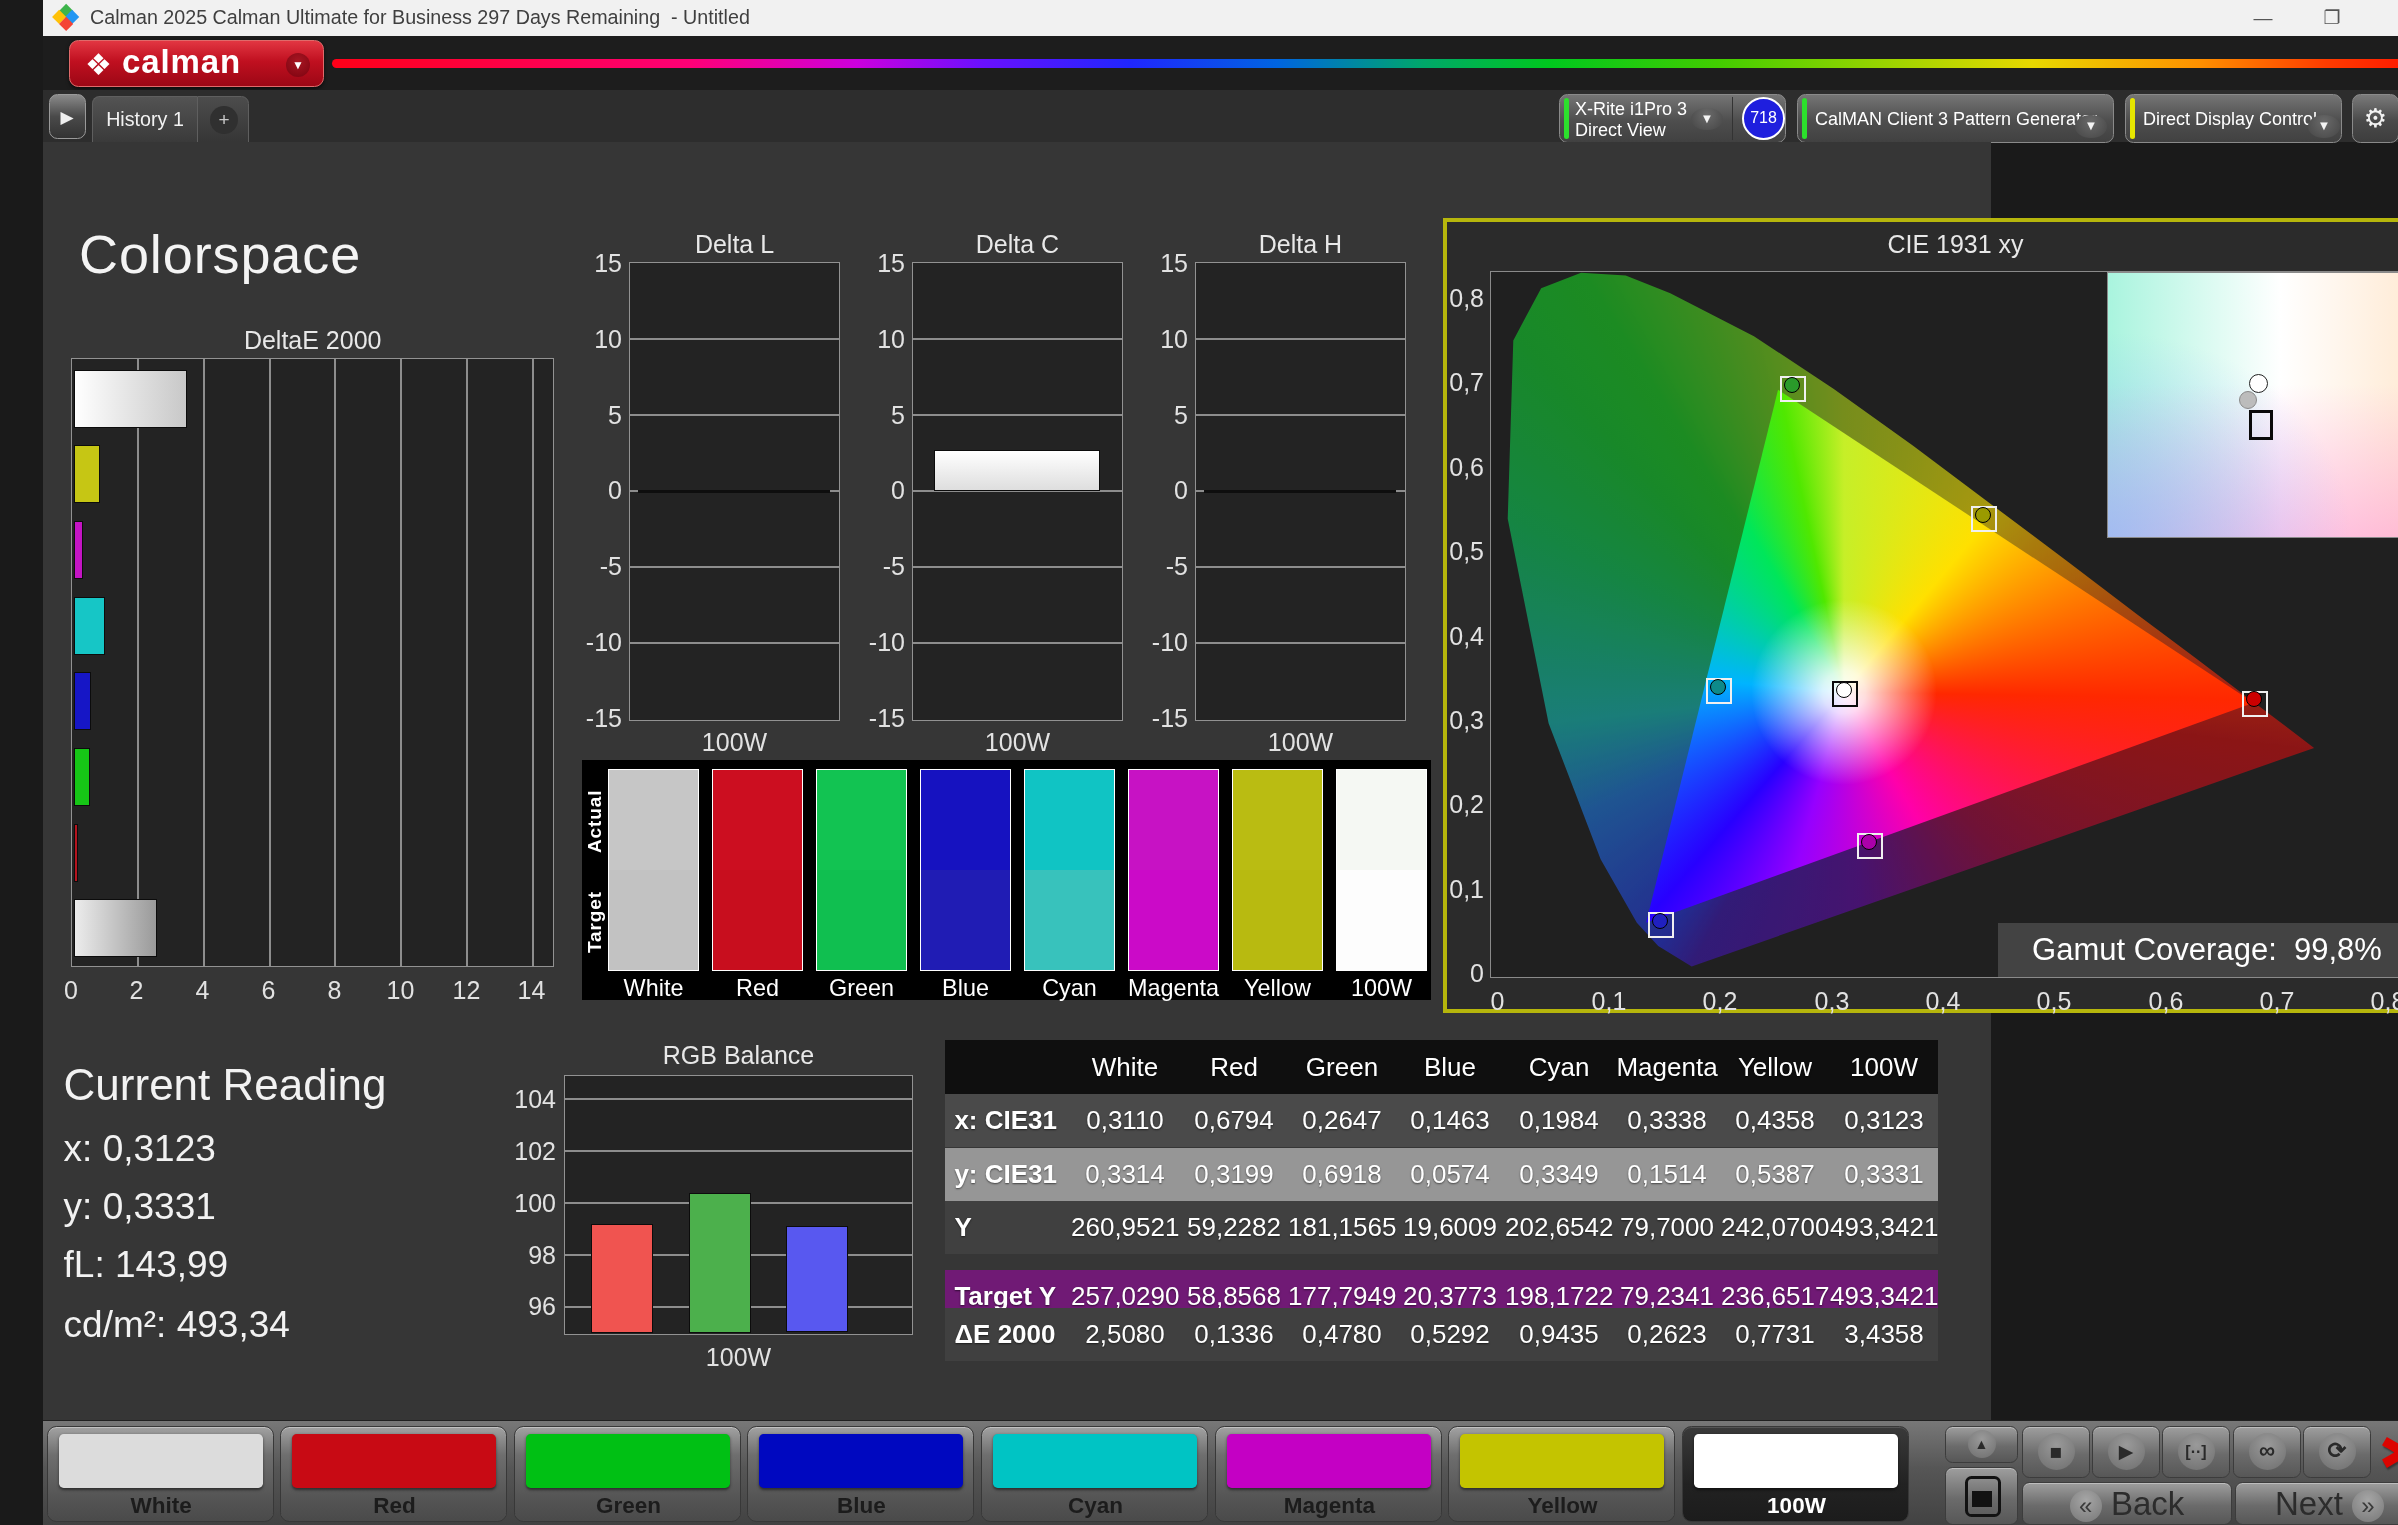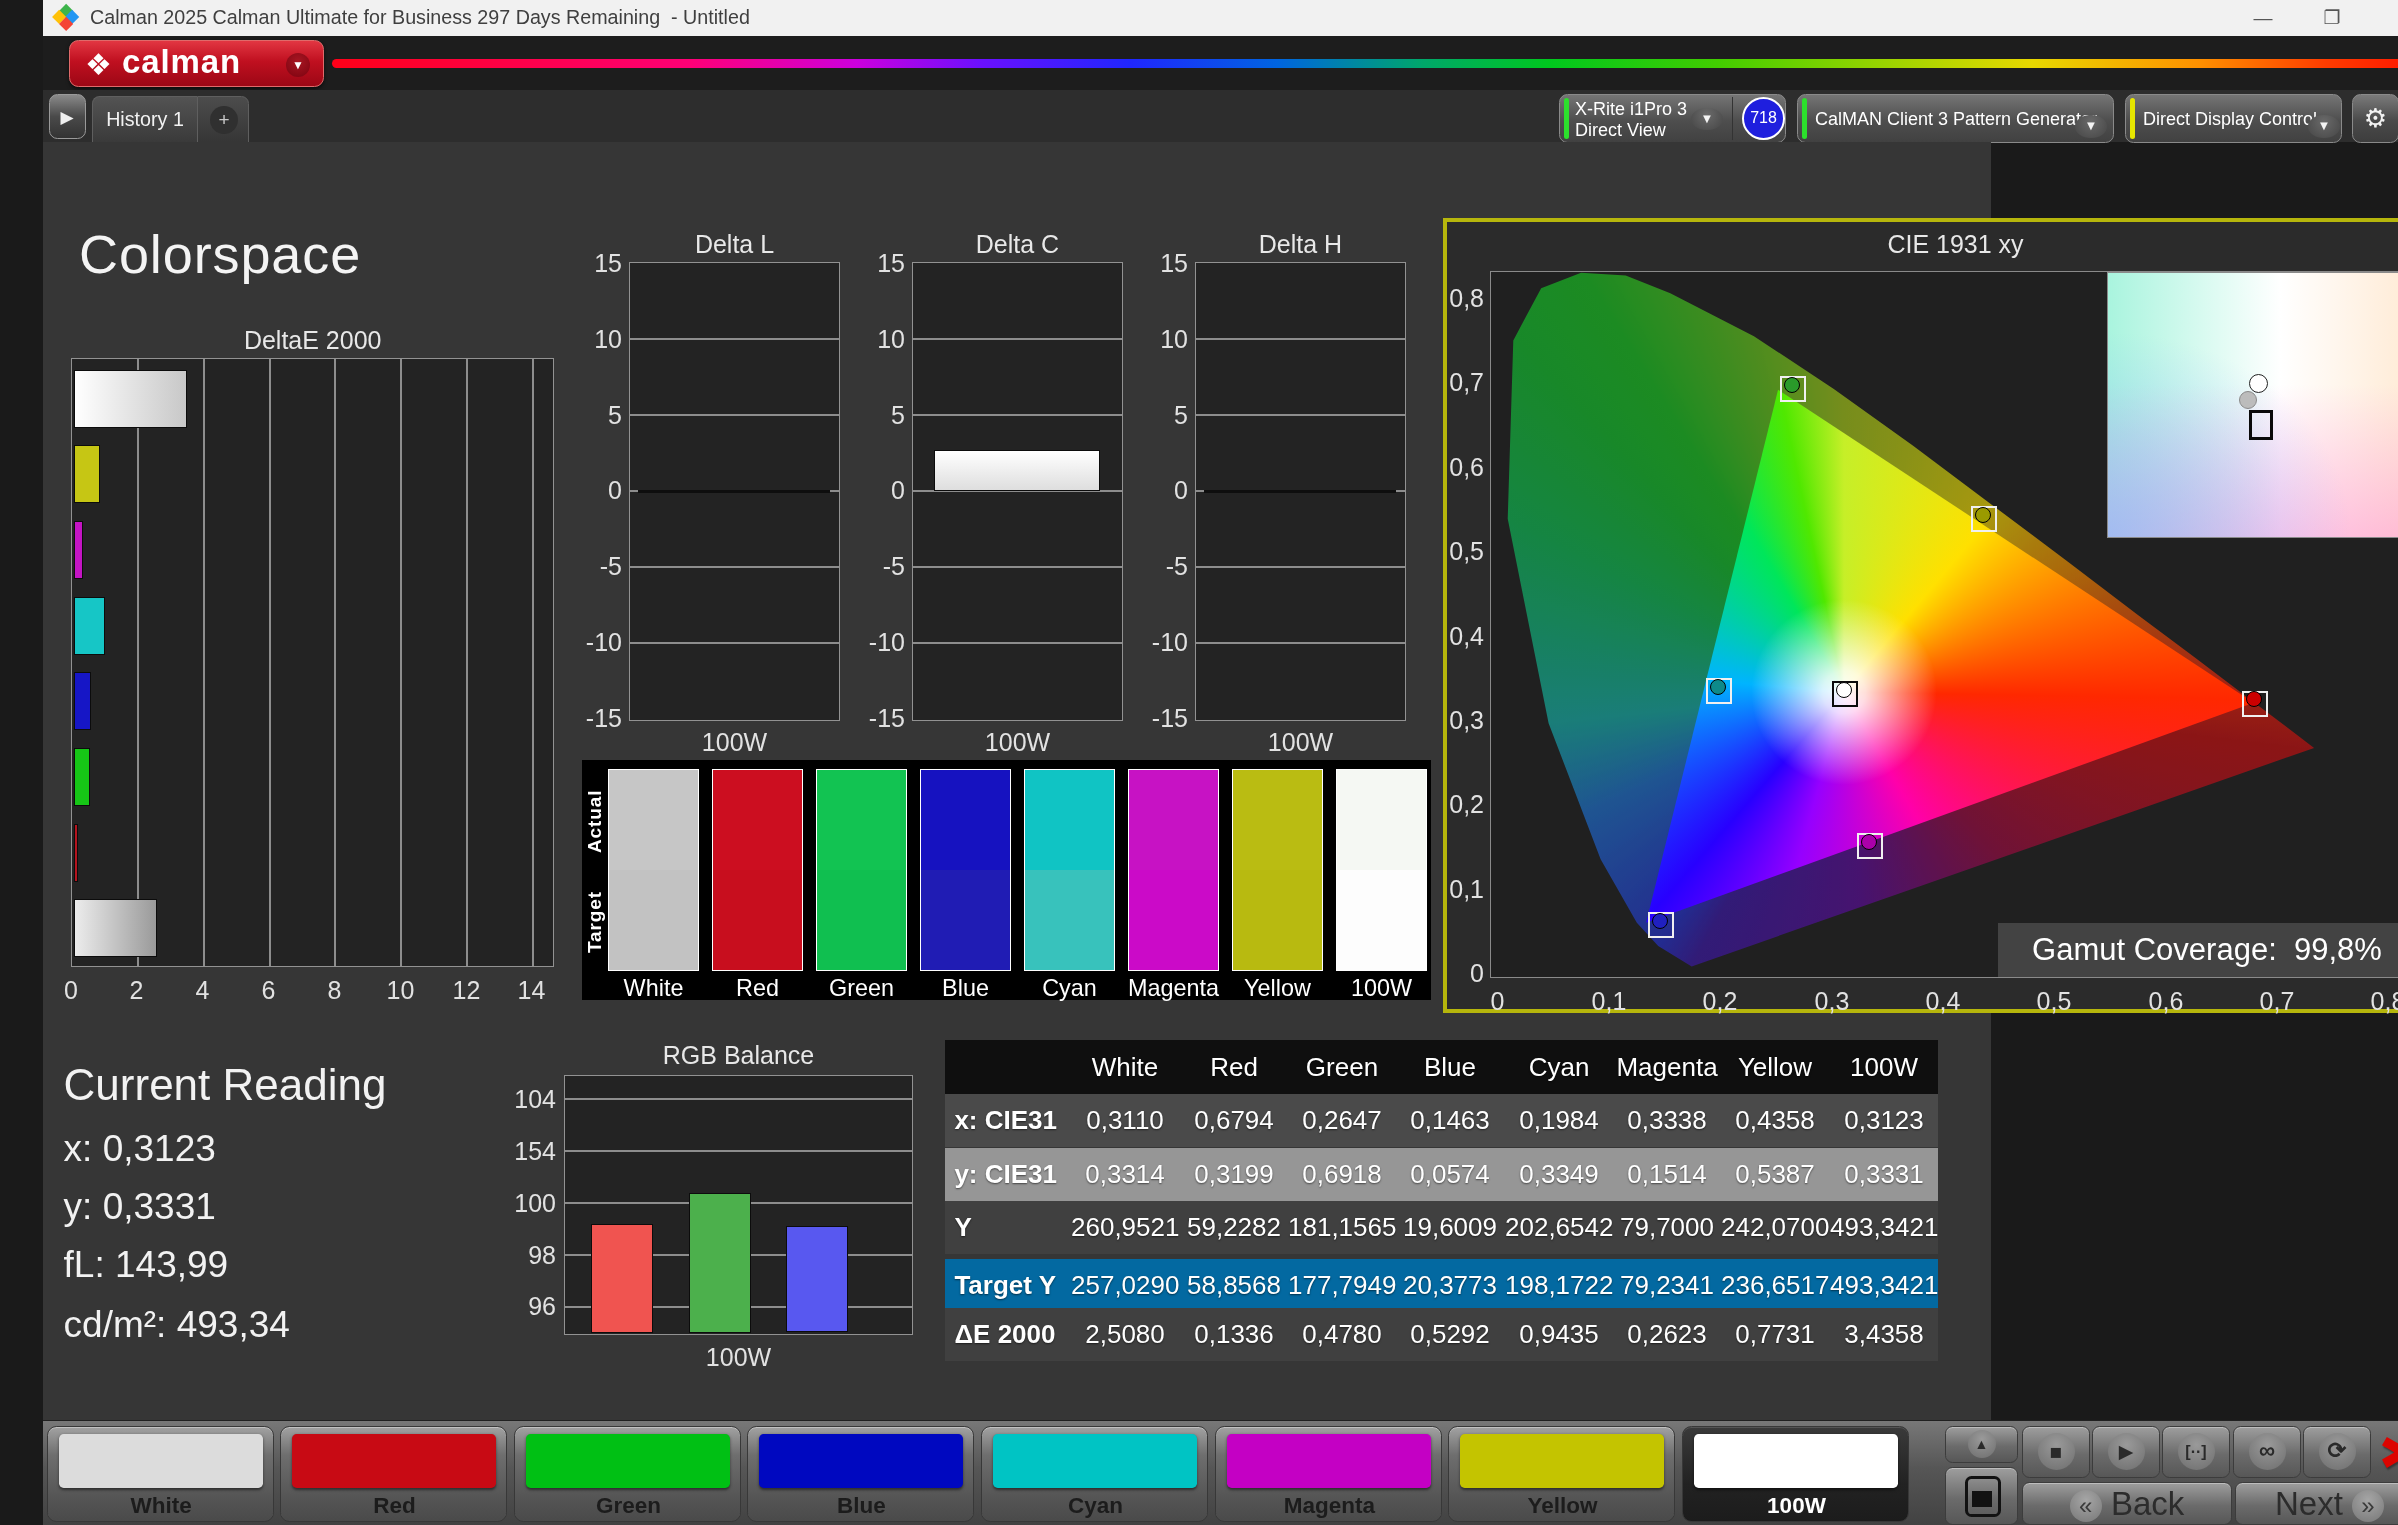--- a/index.html
+++ b/index.html
@@ -388,21 +388,21 @@
           <div class="gridh" style="top: 22.4px;"></div>
           <div class="gridh" style="top: 74px;"></div>
           <div class="gridh" style="top: 126px;"></div>
           <div class="gridh" style="top: 178px;"></div>
           <div class="gridh" style="top: 230px;"></div>
           <div class="vbar" style="left: 26px; width: 62px; top: 148px; height: 109px; background: rgb(240, 84, 80);"></div>
           <div class="vbar" style="left: 124px; width: 62px; top: 117px; height: 140px; background: rgb(76, 176, 76);"></div>
           <div class="vbar" style="left: 221px; width: 62px; top: 150px; height: 106px; background: rgb(88, 88, 240);"></div>
         </div>
         <div class="tick" style="left: 0px; top: 44px; width: 54px; text-align: right;">104</div>
-        <div class="tick" style="left: 0px; top: 96px; width: 54px; text-align: right;">154</div>
+        <div class="tick" style="left: 0px; top: 96px; width: 54px; text-align: right;">102</div>
         <div class="tick" style="left: 0px; top: 148px; width: 54px; text-align: right;">100</div>
         <div class="tick" style="left: 0px; top: 200px; width: 54px; text-align: right;">98</div>
         <div class="tick" style="left: 0px; top: 251px; width: 54px; text-align: right;">96</div>
         <div class="xlabel" style="left: 62px; top: 302px; width: 349px;">100W</div>
       </div>
 
     <div id="data-table">
         <div class="trow" style="top: 0px; height: 54px; background: rgb(15, 15, 15);">
           <div class="tcell" style="left: 126px; width: 108px; height: 54px; line-height: 54px;">White</div>
           <div class="tcell" style="left: 235px; width: 108px; height: 54px; line-height: 54px;">Red</div>
@@ -439,21 +439,21 @@
           <div class="tcell tlabel" style="left: 0px; width: 126px;">Y</div>
           <div class="tcell" style="left: 126px; width: 108px;">260,9521</div>
           <div class="tcell" style="left: 235px; width: 108px;">59,2282</div>
           <div class="tcell" style="left: 343px; width: 108px;">181,1565</div>
           <div class="tcell" style="left: 451px; width: 108px;">19,6009</div>
           <div class="tcell" style="left: 560px; width: 108px;">202,6542</div>
           <div class="tcell" style="left: 668px; width: 108px;">79,7000</div>
           <div class="tcell" style="left: 776px; width: 108px;">242,0700</div>
           <div class="tcell" style="left: 885px; width: 108px;">493,3421</div>
         </div>
-        <div class="trow" style="top: 219px; background: #0369a1;">
+        <div class="trow" style="top: 230px; background: #701a75;">
           <div class="tcell tlabel" style="left: 0px; width: 126px;">Target Y</div>
           <div class="tcell" style="left: 126px; width: 108px;">257,0290</div>
           <div class="tcell" style="left: 235px; width: 108px;">58,8568</div>
           <div class="tcell" style="left: 343px; width: 108px;">177,7949</div>
           <div class="tcell" style="left: 451px; width: 108px;">20,3773</div>
           <div class="tcell" style="left: 560px; width: 108px;">198,1722</div>
           <div class="tcell" style="left: 668px; width: 108px;">79,2341</div>
           <div class="tcell" style="left: 776px; width: 108px;">236,6517</div>
           <div class="tcell" style="left: 885px; width: 108px;">493,3421</div>
         </div>

